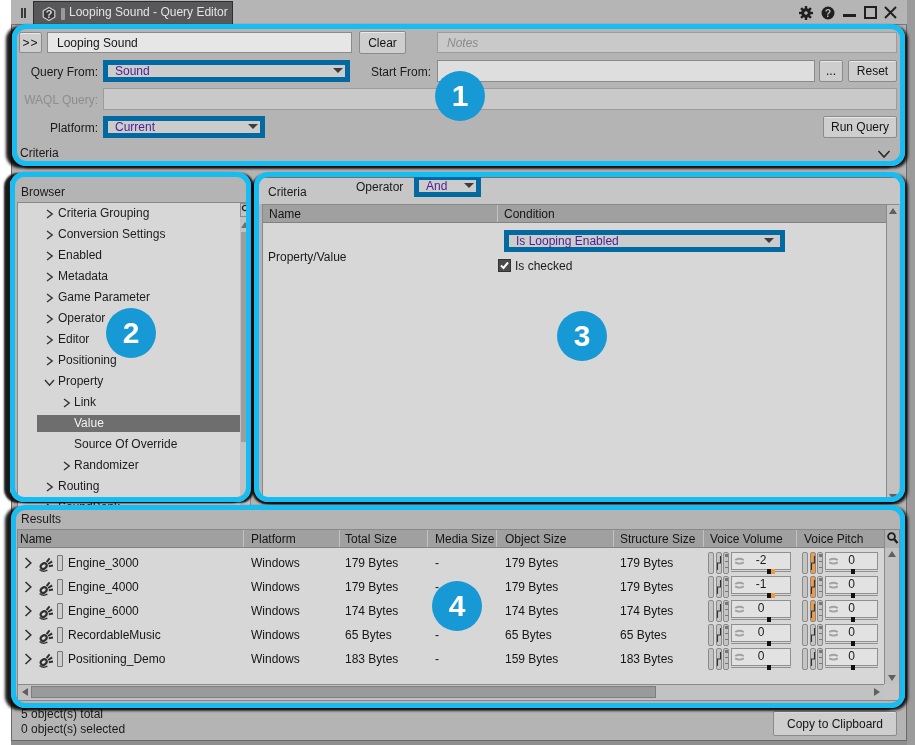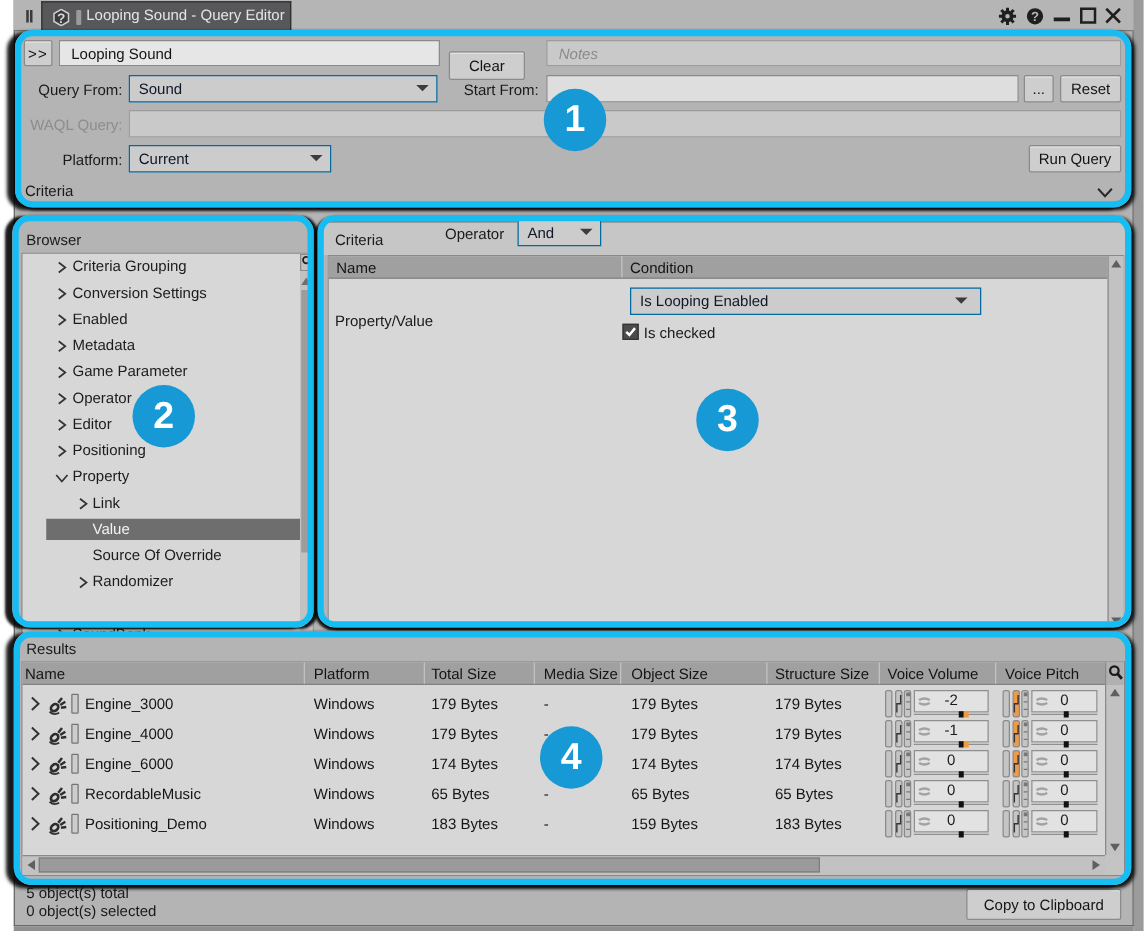--- a/index.html
+++ b/index.html
@@ -10,21 +10,21 @@
 .bottomstrip{position:absolute;left:11px;top:741px;width:896px;height:4px;background:#8f8f8f}
 
 .titlebar{position:absolute;left:11px;top:0;width:896px;height:25px;background:#b5b5b5;border-bottom:1px solid #787878}
 .tab{position:absolute;left:33px;top:1px;width:200px;height:24px;background:#58585a;border:1px solid #2e2e2e;border-bottom:none}
 .tabtitle{position:absolute;left:58px;top:5px;font-size:12px;color:#e4e4e4;white-space:nowrap}
 .pausebar{position:absolute;top:8px;width:2px;height:10px;background:#3a3a3a}
 
 .btn{position:absolute;background:#cecece;border:1px solid #8b8b8b;border-radius:2px;font-size:12px;color:#141414;display:flex;align-items:center;justify-content:center;box-shadow:inset 0 1px 0 #e9e9e9}
 .input{position:absolute;background:#e6e6e6;border:1px solid #8b8b8b;font-size:12px;color:#141414;display:flex;align-items:center;padding-left:9px}
 .input.dis{background:#c9c9c9;border-color:#9c9c9c;color:#8b8b8b;font-style:italic}
-.drop{position:absolute;background:#cccccc;border:1px solid #0369a1;font-size:12px;color:#0f172a;display:flex;align-items:center;padding-left:7px}
+.drop{position:absolute;background:#cccccc;border:5px solid #0369a1;font-size:12px;color:#4c1d95;display:flex;align-items:center;padding-left:7px}
 .darr{position:absolute;width:0;height:0;border-left:5.5px solid transparent;border-right:5.5px solid transparent;border-top:5px solid #3c3c3c}
 .lbl{position:absolute;font-size:12px;color:#1a1a1a;white-space:nowrap}
 .lbl.r{text-align:right}
 .lbl.dis{color:#8d8d8d}
 
 .treebox{position:absolute;left:17px;top:202px;width:234px;height:306px;background:#d7d7d7;border:1px solid #898989;overflow:hidden}
 .trow{position:absolute;left:19px;width:221px;height:21px;font-size:12px;color:#1c1c1c;display:flex;align-items:center}
 .trow.sel{background:#6e6e6e;color:#f2f2f2;height:17px}
 .scroll{position:absolute;background:#c2c2c2}
 .sarr{position:absolute;width:0;height:0}
@@ -80,21 +80,21 @@
 <div class="abs" style="left:864px;top:6px;width:13px;height:13px;border:2px solid #1f1f1f"></div>
 <svg class="abs" style="left:884px;top:6px" width="13" height="13" viewBox="0 0 13 13">
     <g stroke="#1f1f1f" stroke-width="2">
       <line x1="1" y1="1" x2="12" y2="12"></line>
       <line x1="12" y1="1" x2="1" y2="12"></line>
     </g>
   </svg>
 
 <div class="btn" style="left:19px;top:32px;width:23px;height:21px;font-size:12px;letter-spacing:1px">&gt;&gt;</div>
 <div class="input" style="left:47px;top:32px;width:305px;height:21px">Looping Sound</div>
-<div class="btn" style="left:359px;top:41px;width:61px;height:23px">Clear</div>
+<div class="btn" style="left:359px;top:31px;width:47px;height:23px">Clear</div>
 <div class="input dis" style="left:437px;top:32px;width:460px;height:21px">Notes</div>
 
 <div class="lbl r" style="left:0px;top:65px;width:98px">Query From:</div>
 <div class="drop" style="left:103px;top:60px;width:247px;height:22px">Sound</div>
 <div class="darr" style="left:333px;top:68px"></div>
 <div class="lbl r" style="left:330px;top:65px;width:101px">Start From:</div>
 <div class="input" style="left:437px;top:60px;width:378px;height:22px;background:#dedede"></div>
 <div class="btn" style="left:819px;top:60px;width:24px;height:22px">...</div>
 <div class="btn" style="left:848px;top:60px;width:49px;height:22px">Reset</div>
 
@@ -177,20 +177,26 @@
       <span style="position:absolute;left:37px;top:1px">Value</span>
     </div>
     <div class="trow" style="top:231px">
       <span style="position:absolute;left:37px;top:3px">Source Of Override</span>
     </div>
     <div class="trow" style="top:252px">
       <svg style="position:absolute;left:25px;top:6px" width="9" height="10" viewBox="0 0 9 10">
         <path d="M2 1 L7.2 5 L2 9" fill="none" stroke="#333" stroke-width="1.4"></path>
       </svg>
       <span style="position:absolute;left:37px;top:3px">Randomizer</span>
+    </div>
+    <div class="trow" style="top:273px">
+      <svg style="position:absolute;left:8px;top:6px" width="9" height="10" viewBox="0 0 9 10">
+        <path d="M2 1 L7.2 5 L2 9" fill="none" stroke="#333" stroke-width="1.4"></path>
+      </svg>
+      <span style="position:absolute;left:21px;top:3px">Routing</span>
     </div>
     <div class="trow" style="top:294px">
       <svg style="position:absolute;left:8px;top:6px" width="9" height="10" viewBox="0 0 9 10">
         <path d="M2 1 L7.2 5 L2 9" fill="none" stroke="#333" stroke-width="1.4"></path>
       </svg>
       <span style="position:absolute;left:21px;top:3px">SoundBank</span>
     </div>
   </div>
 
 <div class="abs" style="left:240px;top:203px;width:10px;height:14px;background:#c3c3c3;border:1px solid #8a8a8a"></div>

